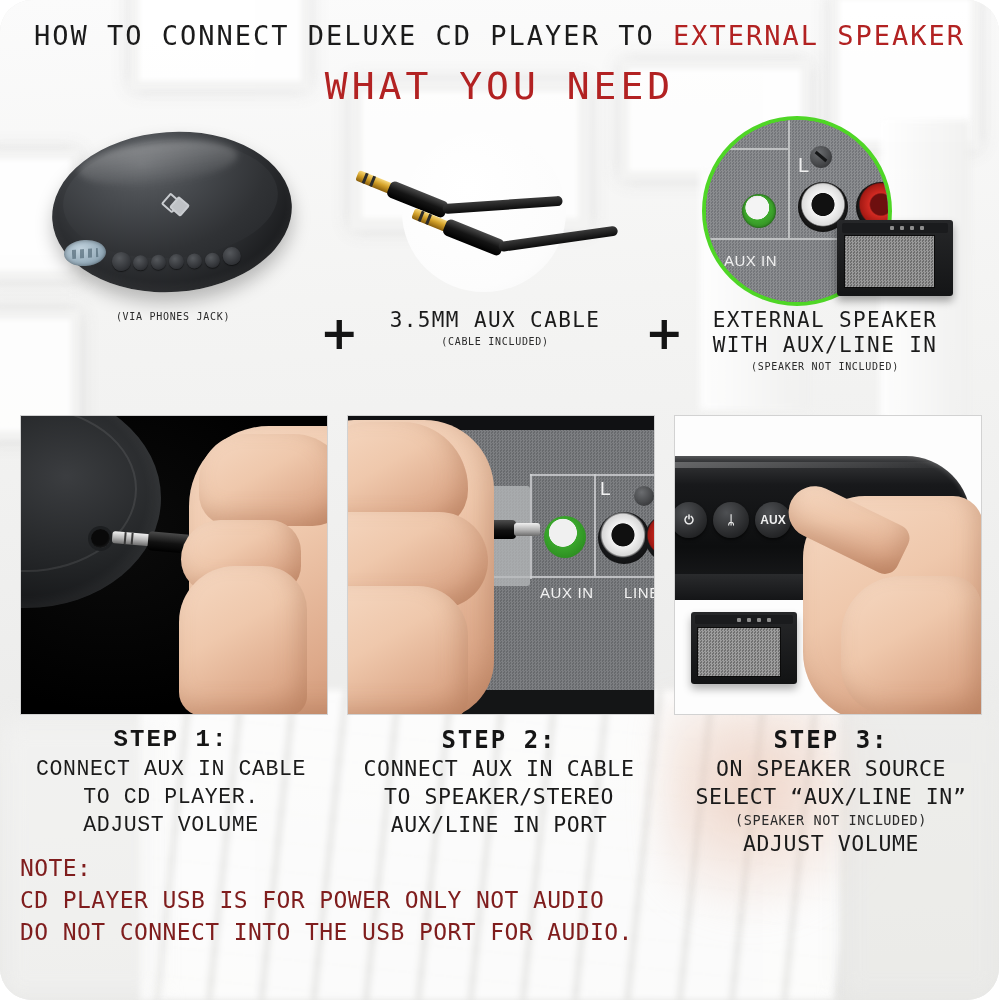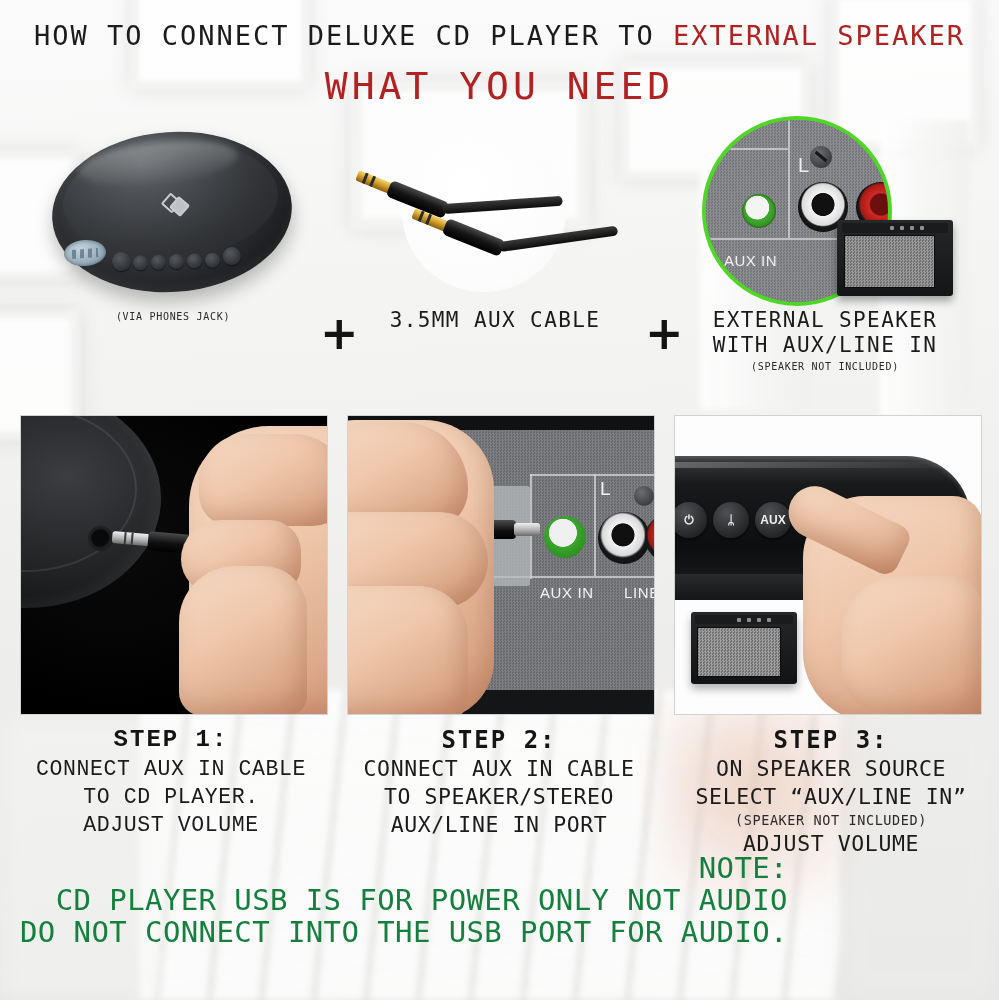--- a/index.html
+++ b/index.html
@@ -11,20 +11,21 @@
     overflow: hidden;
     font-family: "DejaVu Sans Mono", "Liberation Mono", monospace;
   }
 
   #page {
     position: relative;
     width: 999px;
     height: 1000px;
     background: #ececeb;
     overflow: hidden;
+    border-radius: 32px;
   }
 
   
   .bg-layer {
     position: absolute;
     inset: 0;
     background:
       linear-gradient(178deg, #fbfbfb 0%, #f4f4f3 30%, #eeeeed 62%, #e6e6e4 100%);
   }
   .bg-frame {
@@ -415,23 +416,22 @@
     white-space: nowrap;
   }
   .cap-small {
     font-size: 13.5px; letter-spacing: .6px; color:#2a2a2a; line-height: 19px;
     white-space: nowrap;
   }
 
   
   .note { position: absolute; left: 20px; top: 852px; }
   .note-line {
-    color:#15803d; font-size: 29px; letter-spacing: .4px; line-height: 32px;
+    color:#7f1d1d; font-size: 23px; letter-spacing: .4px; line-height: 32px;
     white-space: nowrap;
-    text-align: right;
   }
 </style>
 </head>
 <body>
 
 <div id="page">
 
   <div class="bg-layer">
     <div class="bg-frame" style="left:-16px;  top:150px;  width:96px;  height:130px;"></div>
     <div class="bg-frame" style="left:-16px;  top:310px;  width:96px;  height:130px;"></div>
@@ -493,20 +493,21 @@
               <span class="cord"></span>
           </div>
           <div class="plug plug-b">
             <span class="tip"></span>
               <span class="barrel"></span>
               <span class="cord"></span>
           </div>
         </div>
       </div>
       <div class="need-label">3.5MM AUX CABLE</div>
+      <div class="need-sublabel">(CABLE INCLUDED)</div>
     </div>
 
     <div class="plus-sign plus-2">+</div>
 
     <div class="need-item spk">
       <div class="need-photo">
         <div class="spk-wrap">
           <div class="spk-circle">
             <div class="spk-panel"></div>
             <div class="spk-line" style="left:82px; top:0; width:2px; height:118px;"></div>

